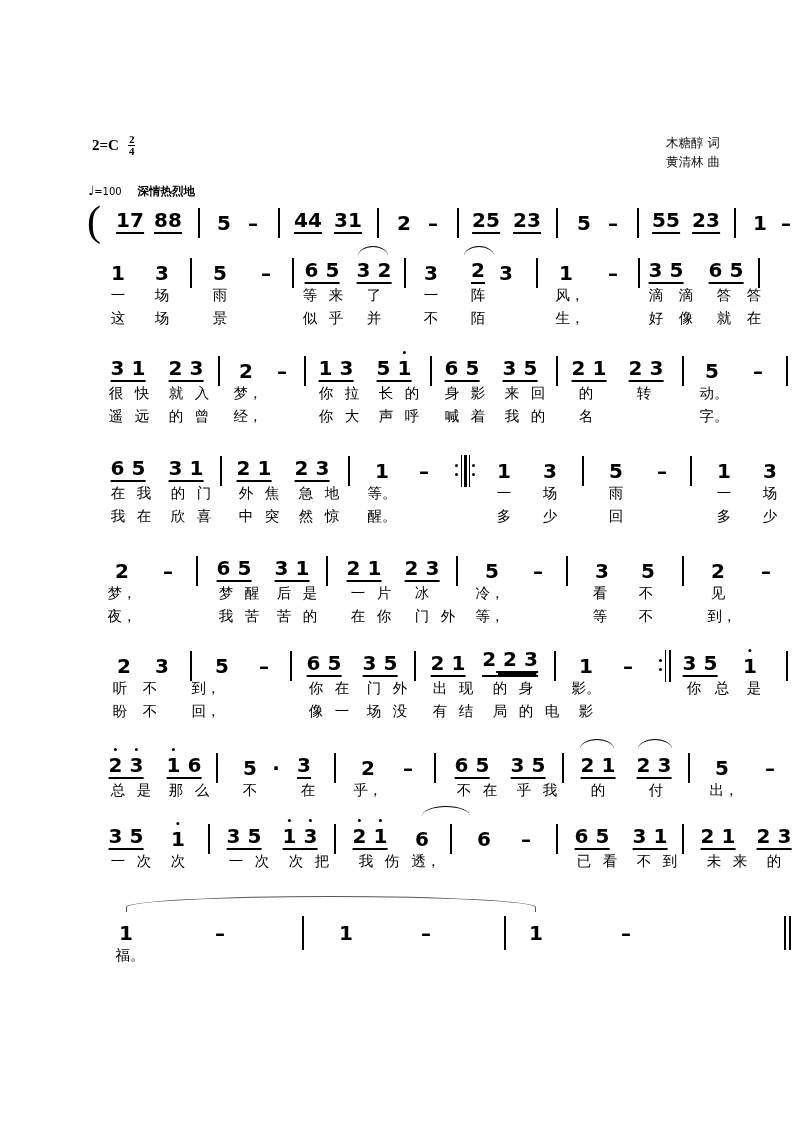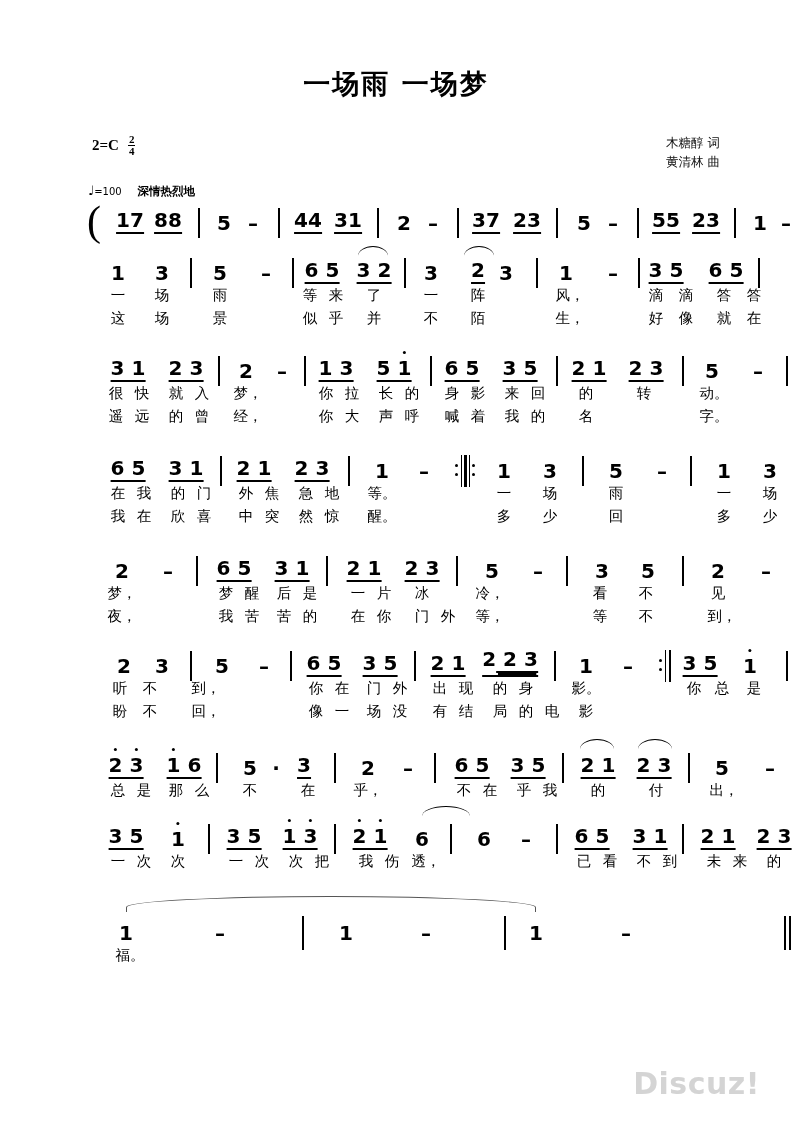--- a/index.html
+++ b/index.html
@@ -234,21 +234,20 @@
     color: #d4d4d4;
     font-family: "DejaVu Sans", "Liberation Sans", sans-serif;
     letter-spacing: 0.5px;
   }
 </style>
 </head>
 <body>
 
 <div class="sheet">
 
-  <div class="title">一场雨  一场梦</div>
 
   <div class="keysig">
     <span class="ks-text">2=C</span>
     <span class="frac">
       <span class="num">2</span>
       <span class="den">4</span>
     </span>
   </div>
 
   <div class="credits">
@@ -274,21 +273,21 @@
       <span class="bar" style="left:192px;"></span>
 
       <span class="g" style="left:222px;"><span class="note beam1">44</span></span>
       <span class="g" style="left:262px;"><span class="note beam1">31</span></span>
       <span class="bar" style="left:291px;"></span>
 
       <span class="g" style="left:318px;"><span class="note">2</span></span>
       <span class="g" style="left:347px;"><span class="dash">–</span></span>
       <span class="bar" style="left:371px;"></span>
 
-      <span class="g" style="left:400px;"><span class="note beam1">37</span></span>
+      <span class="g" style="left:400px;"><span class="note beam1">25</span></span>
       <span class="g" style="left:441px;"><span class="note beam1">23</span></span>
       <span class="bar" style="left:470px;"></span>
 
       <span class="g" style="left:498px;"><span class="note">5</span></span>
       <span class="g" style="left:527px;"><span class="dash">–</span></span>
       <span class="bar" style="left:551px;"></span>
 
       <span class="g" style="left:580px;"><span class="note beam1">55</span></span>
       <span class="g" style="left:620px;"><span class="note beam1">23</span></span>
       <span class="bar" style="left:648px;"></span>
@@ -733,15 +732,14 @@
       <span class="g" style="left:450px;"><span class="note">1</span></span>
       <span class="g" style="left:540px;"><span class="dash">–</span></span>
 
       <span class="final" style="left:698px;"></span>
     </div>
     <div class="lyricrow">
       <span class="ly" style="left:44px;">福。</span>
     </div>
   </div>
 
-  <div class="watermark">Discuz!</div>
 
 </div>
 
 </body></html>

